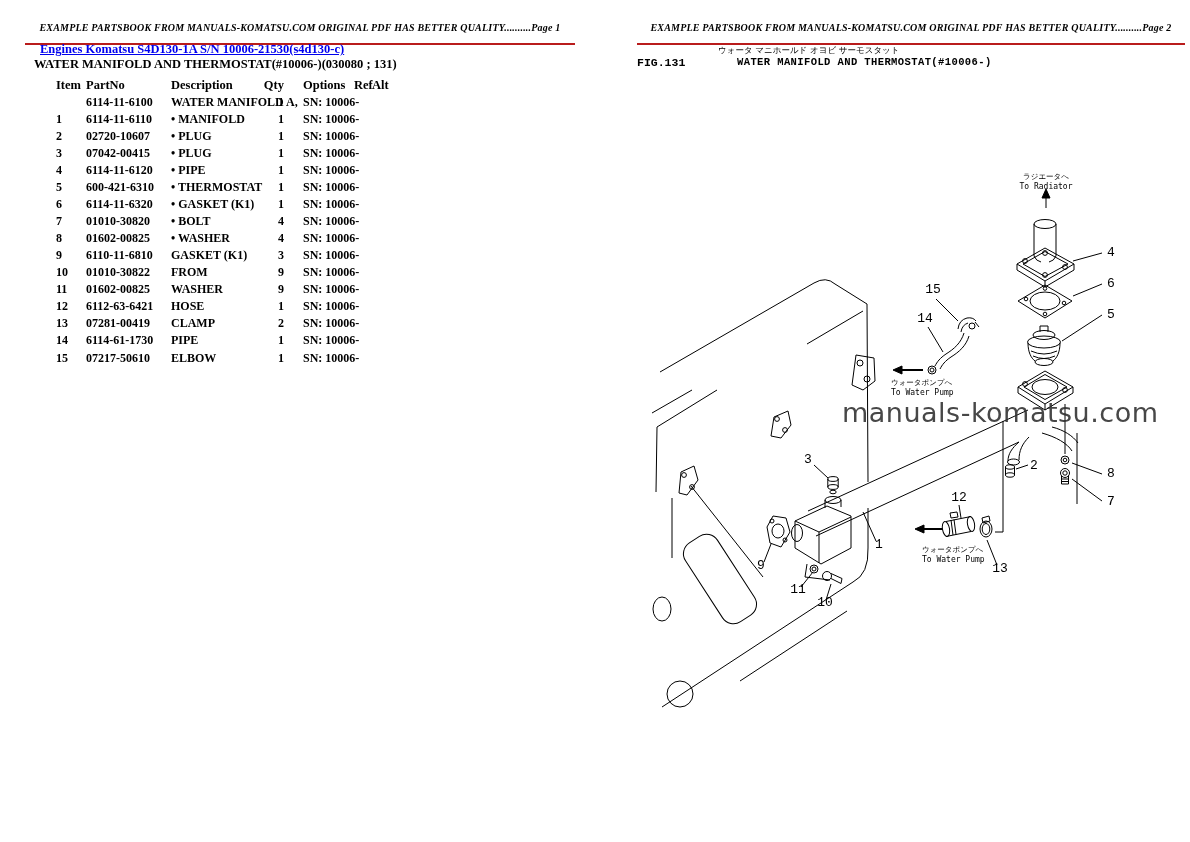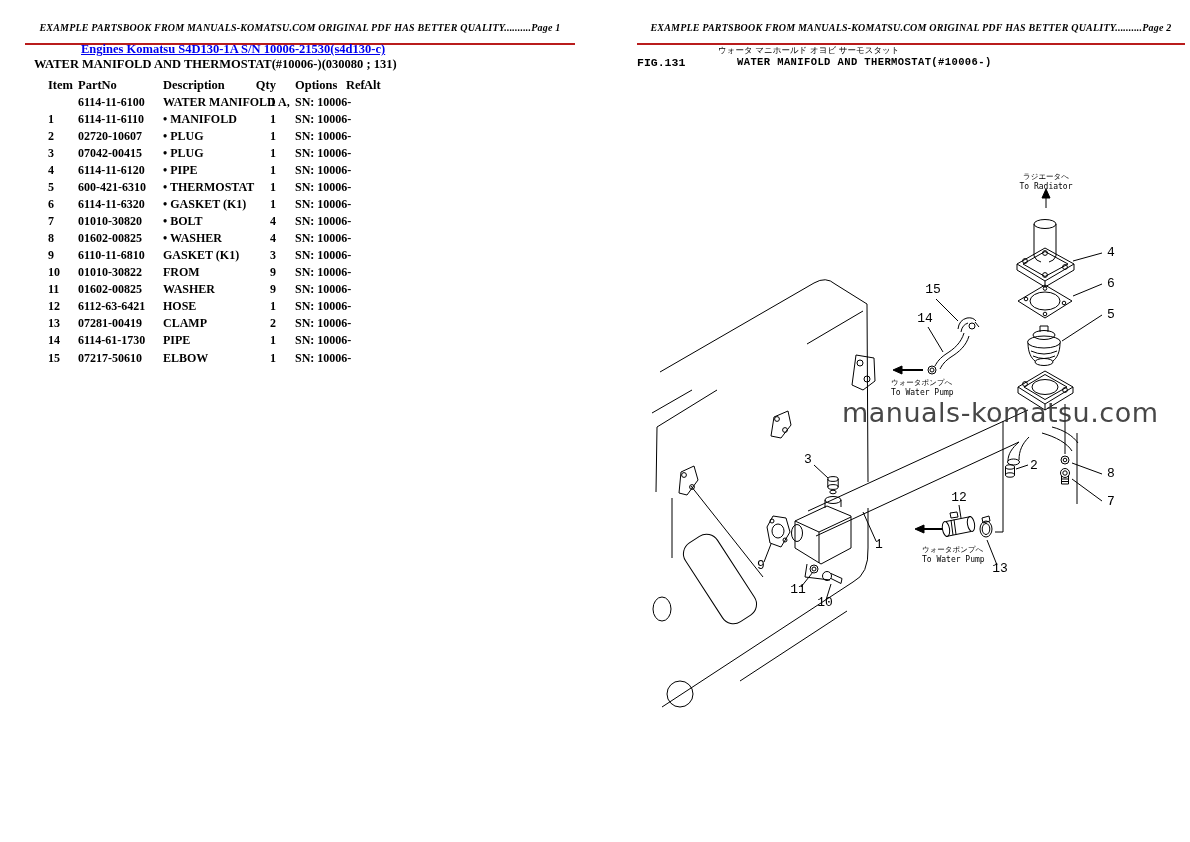--- a/index.html
+++ b/index.html
@@ -11,26 +11,26 @@
   .page-header{
     position:absolute;top:22px;height:13px;
     font:bold italic 10px "Liberation Serif",serif;
     text-align:center;border-bottom:2px solid #b91c1c;padding-bottom:8px;
     white-space:nowrap;letter-spacing:0.2px;
   }
   #header-left{left:25px;width:550px;}
   #header-right{left:637px;width:548px;}
   #engine-link{
     left:40px;top:42px;font:bold 12.5px "Liberation Serif",serif;
-    color:#0000EE;text-decoration:underline;white-space:nowrap;margin-left:41px;
+    color:#0000EE;text-decoration:underline;white-space:nowrap;
   }
   #left-title{
     left:34px;top:57px;font:bold 12.5px "Liberation Serif",serif;white-space:nowrap;
   }
-  #parts-table{position:absolute;left:0;top:0;width:595px;height:380px;}
+  #parts-table{position:absolute;left:8px;top:0;width:595px;height:380px;}
   .trow{position:absolute;left:0;width:595px;height:17px;font:bold 12px "Liberation Serif",serif;}
   .trow span{position:absolute;white-space:nowrap;}
   .c-item{left:48px;}
   .c-part{left:78px;}
   .c-desc{left:163px;}
   .c-qty{left:254px;width:22px;text-align:right;}
   .c-opt{left:295px;}
   .c-ref{left:346px;}
   .c-alt{left:364px;}
   #table-header{top:78px;font:bold 12.5px "Liberation Serif",serif;}

